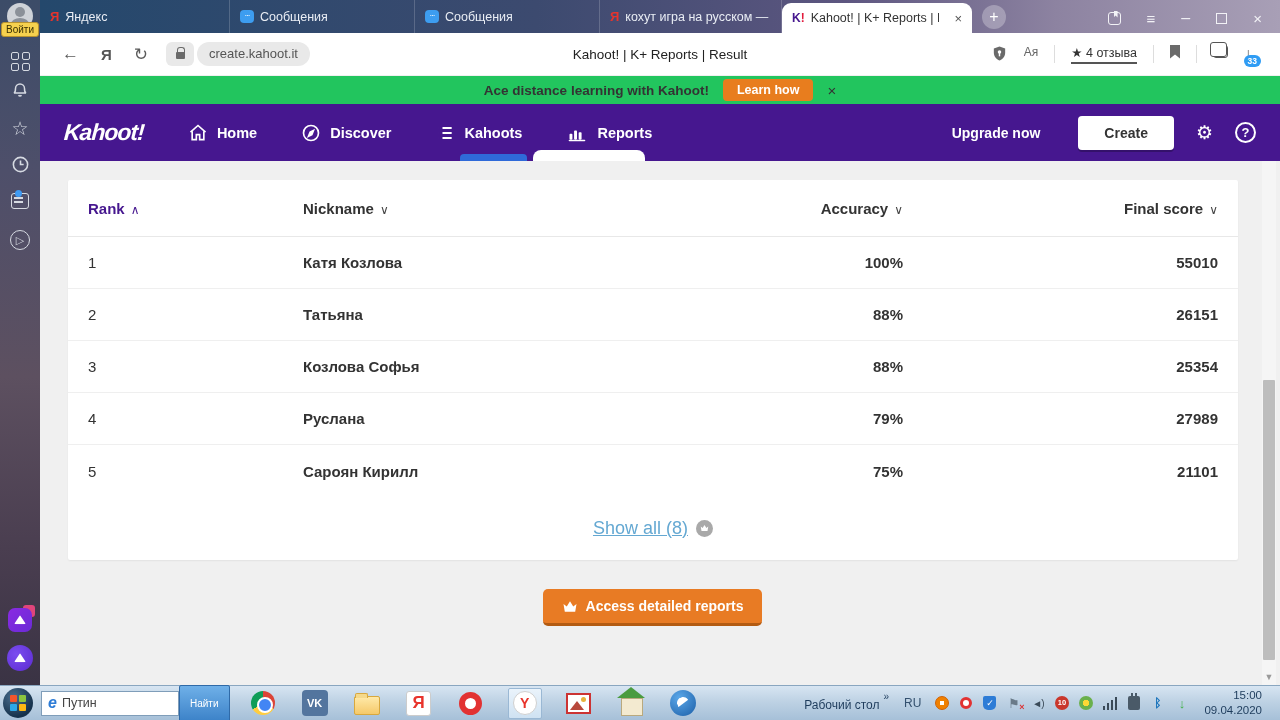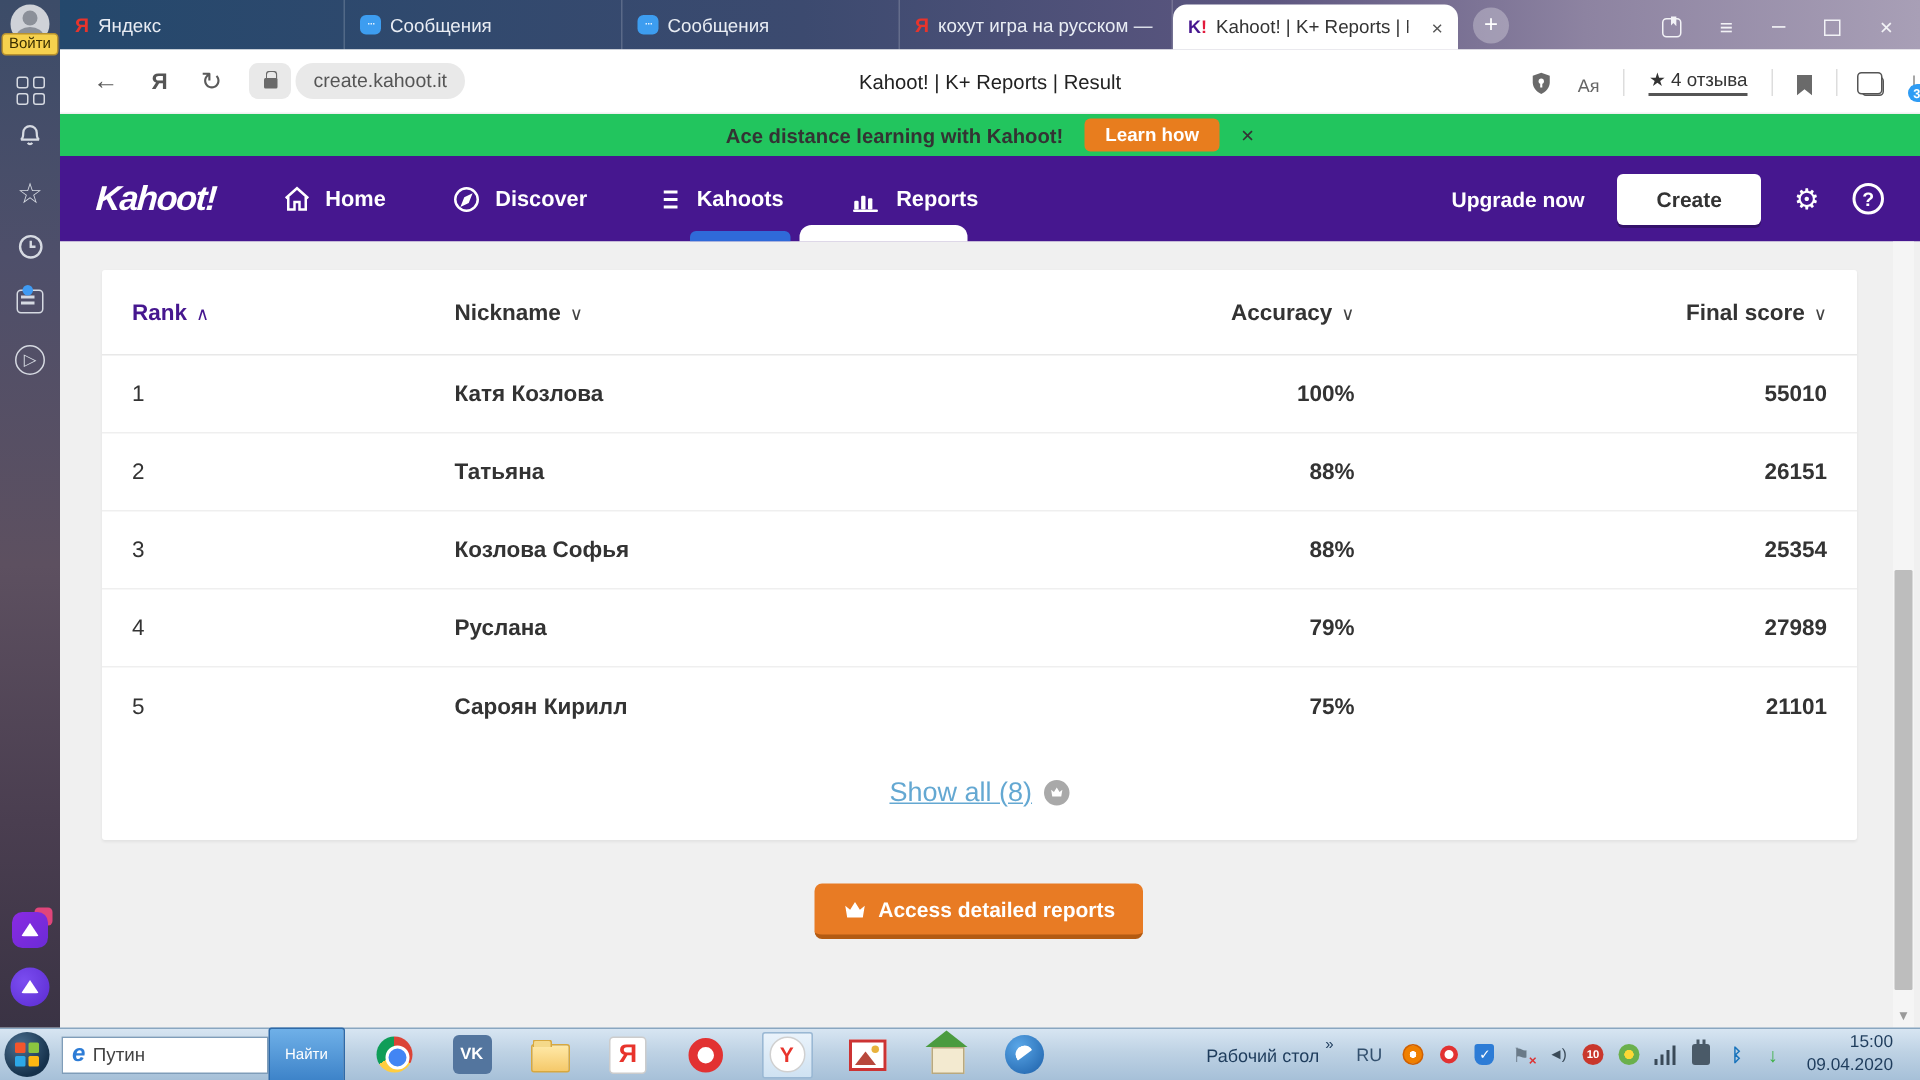--- a/index.html
+++ b/index.html
@@ -46,21 +46,21 @@
 
   
   .toolbar { position:absolute; left:40px; top:33px; width:1240px; height:43px; background:#fff; display:flex; align-items:center; border-bottom:1px solid #f0f0f0;}
   .tb-ic { color:#5a5a5a; font-size:17px; margin-left:22px; }
   .ya-btn { color:#555; font-weight:bold; font-size:15px; }
   .lock-pill { margin-left:18px; width:28px; height:24px; background:#e9e9e9; border-radius:6px; display:flex; align-items:center; justify-content:center; }
   .lock { width:9px; height:7px; background:#6a6a6a; border-radius:1px; position:relative; margin-top:3px;}
   .lock::before { content:""; position:absolute; left:1.5px; top:-5px; width:6px; height:5px; border:1.5px solid #6a6a6a; border-bottom:none; border-radius:3px 3px 0 0; }
   .url-pill { margin-left:3px; height:24px; background:#e9e9e9; border-radius:12px; padding:0 12px; font-size:13px; color:#555; line-height:24px; }
   .page-title { position:absolute; left:0; right:0; text-align:center; font-size:13.5px; color:#222; pointer-events:none; }
-  .tb-right { margin-left:auto; display:flex; align-items:flex-end; gap:16px; padding-right:0; }
+  .tb-right { margin-left:auto; display:flex; align-items:flex-start; gap:16px; padding-right:28px; }
   .reviews { font-size:12.5px; color:#333; border-bottom:2px solid #555; padding-bottom:2px; white-space:nowrap;}
   .flag-ic { width:10px; height:14px; background:#6a6a6a; clip-path:polygon(0 0,100% 0,100% 100%,50% 72%,0 100%); }
   .coll-ic { width:15px; height:13px; border:1.5px solid #555; border-radius:3px; position:relative; }
   .coll-ic::before { content:""; position:absolute; left:-4px; top:-4px; width:15px; height:13px; border:1.5px solid #555; border-radius:3px; background:#fff;}
   .dl-wrap { position:relative; font-size:16px; color:#555; }
   .dl-badge { position:absolute; right:-9px; bottom:-4px; background:#2f9cf4; color:#fff; font-size:8.5px; font-weight:bold; border-radius:7px; padding:1px 4px; }
   .sep { width:1px; height:18px; background:#ddd; }
 
   
   .banner { position:absolute; left:40px; top:76px; width:1240px; height:28px; background:#22c55e; display:flex; align-items:center; justify-content:center; gap:14px; }
@@ -68,21 +68,21 @@
   .learn-btn { background:#e87d1e; color:#fff; font-size:12.5px; font-weight:bold; border:none; border-radius:4px; padding:4px 14px; }
   .banner-x { color:#333; font-size:15px; }
 
   
   .nav { position:absolute; left:40px; top:104px; width:1240px; height:57px; background:#46178f; display:flex; align-items:center; }
   .logo { color:#fff; font-weight:bold; font-style:italic; font-size:23px; letter-spacing:-1px; margin-left:24px; transform:skewX(-4deg); }
   .nav-item { display:flex; align-items:center; gap:9px; color:#fff; font-weight:bold; font-size:14.5px; margin-left:44px; }
   .nav-item svg { display:block; }
   .nav-right { margin-left:auto; display:flex; align-items:center; gap:22px; padding-right:24px; }
   .upgrade { color:#fff; font-weight:bold; font-size:14px; }
-  .create-btn { background:#fff; color:#333; font-weight:bold; font-size:14px; border:none; border-radius:4px; padding:9px 26px; box-shadow:0 2px 0 rgba(0,0,0,.25); }
+  .create-btn { background:#fff; color:#333; font-weight:bold; font-size:14px; border:none; border-radius:4px; padding:9px 26px; box-shadow:0 2px 0 rgba(0,0,0,.25);margin-left:16px; }
   .nav-ic { color:#fff; font-size:19px; }
   .subtab-blue { position:absolute; left:460px; top:154px; width:67px; height:7px; background:#2f6ad9; border-radius:4px 4px 0 0; }
   .subtab-white { position:absolute; left:533px; top:150px; width:112px; height:11px; background:#fff; border-radius:8px 8px 0 0; }
 
   
   .content { position:absolute; left:40px; top:161px; width:1240px; height:524px; background:#f0f0f0; }
   .card { position:absolute; left:28px; top:19px; width:1170px; height:380px; background:#fff; border-radius:2px; box-shadow:0 1px 2px rgba(0,0,0,.06); }
   .thead, .trow { display:flex; align-items:center; padding:0 20px; }
   .thead { height:57px; border-bottom:1px solid #e8e8e8; font-weight:bold; font-size:15px; color:#333; }
   .trow { height:52px; border-bottom:1px solid #efefef; font-size:15px; color:#333; }

